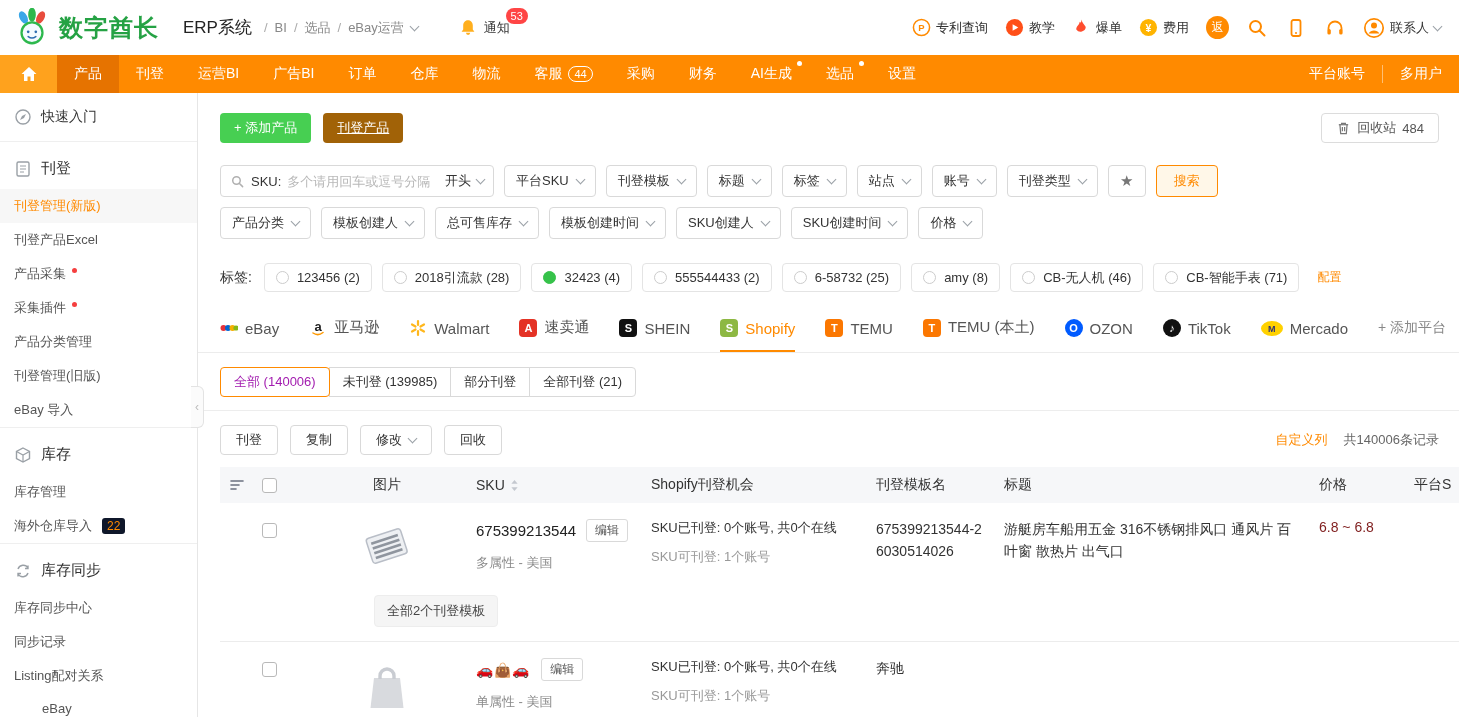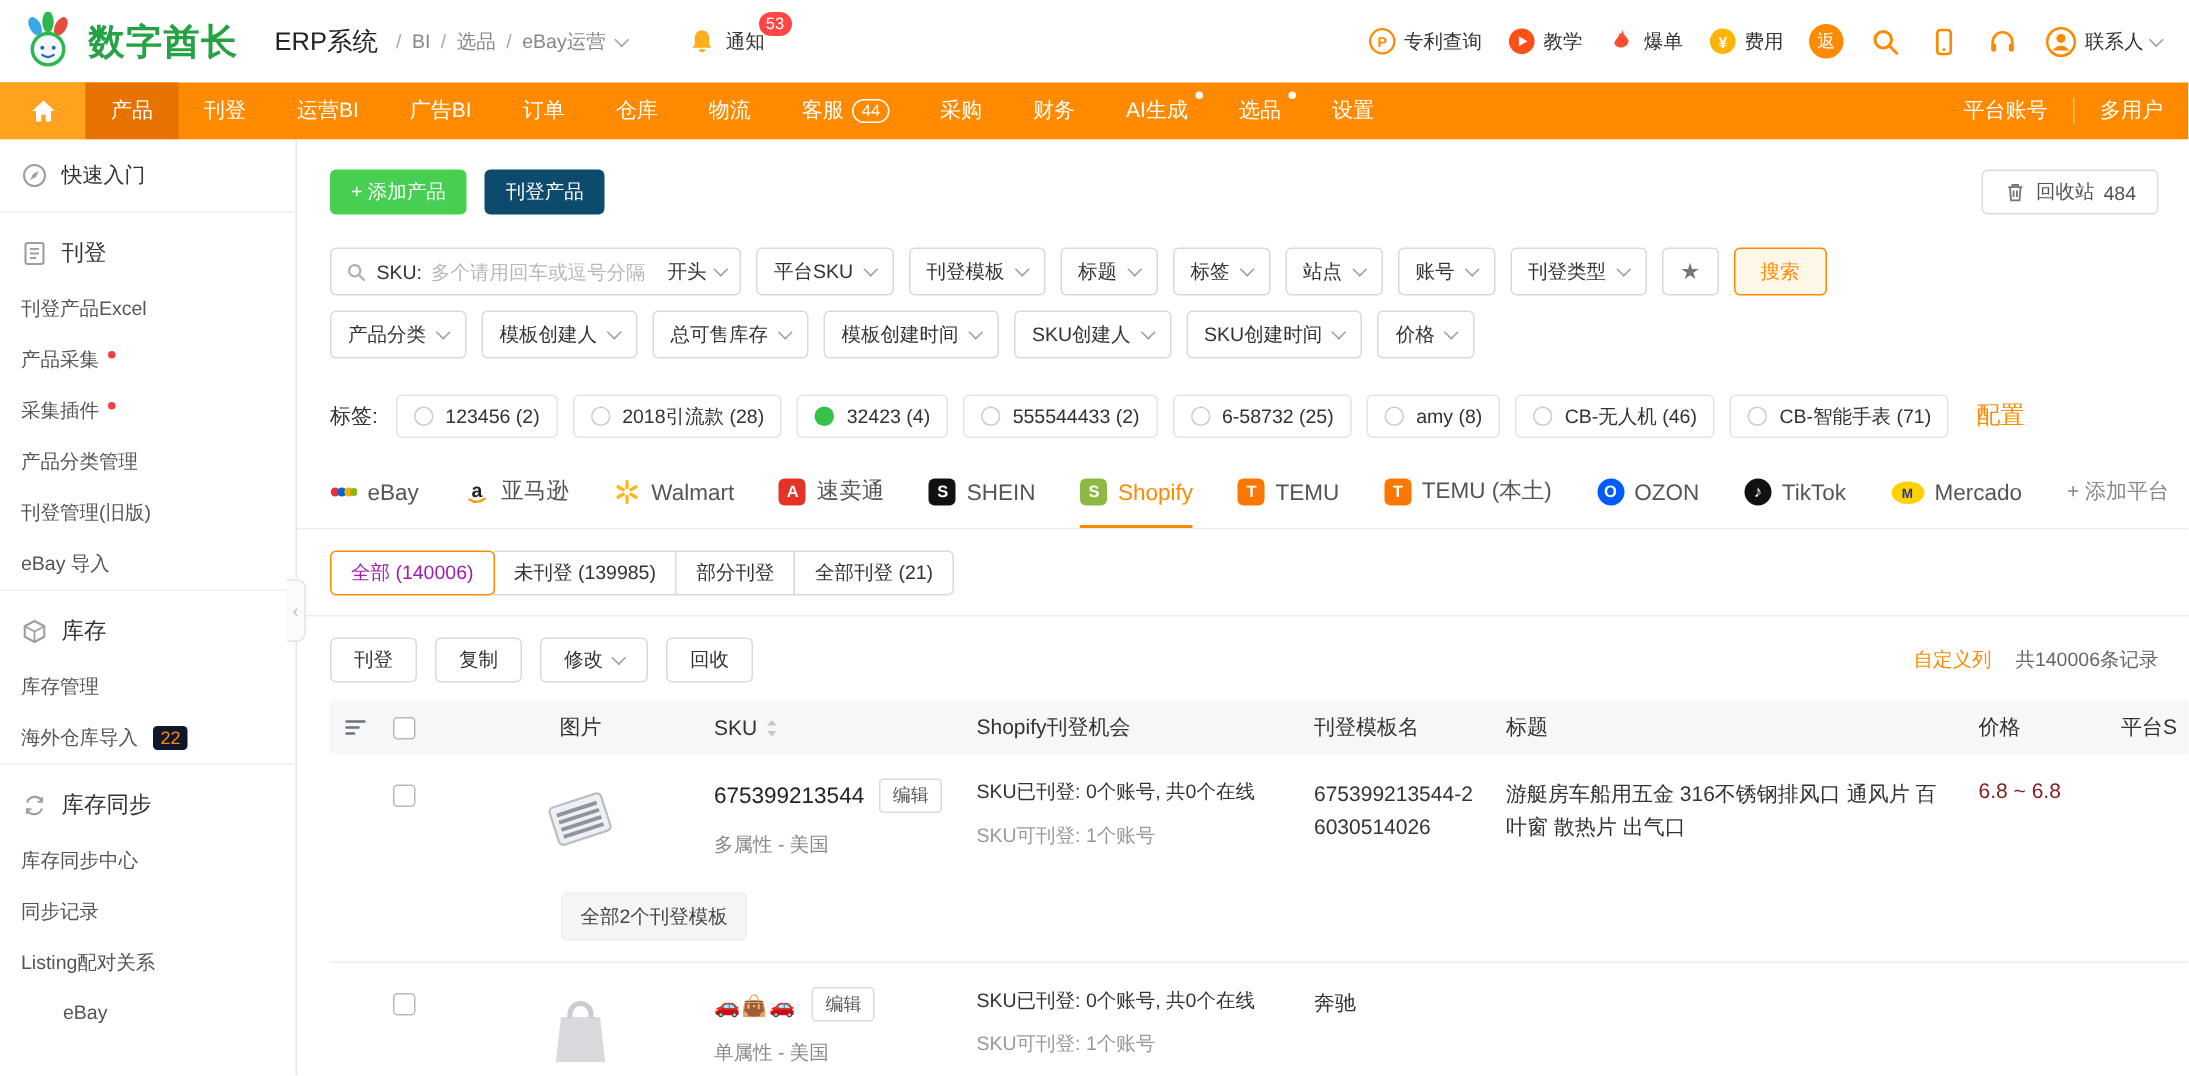--- a/index.html
+++ b/index.html
@@ -43,39 +43,39 @@
   .sb-badge{color:#ff8a00;font-size:12px;background:#0f172a;padding:1px 5px;border-radius:3px;margin-left:4px;}
   .sb-sub{padding-left:42px;}
   .collapse-handle{position:absolute;left:191px;top:293px;width:13px;height:42px;background:#fbfbfb;border:1px solid #e3e3e3;border-left:none;border-radius:0 6px 6px 0;display:flex;align-items:center;justify-content:center;color:#bbb;font-size:12px;cursor:pointer;z-index:5;}
 
   
   .main{flex:1;min-width:0;position:relative;background:#fff;}
   .m-pad{padding-left:22px;}
   .toolbar{display:flex;align-items:center;margin-top:20px;padding-right:20px;}
   .btn{height:30px;border-radius:4px;font-size:13px;display:inline-flex;align-items:center;justify-content:center;padding:0 14px;cursor:pointer;border:none;gap:6px;}
   .btn-green{background:#47cf52;color:#fff;}
-  .btn-blue{background:#0c4a6e;color:#fff;margin-left:12px;}
+  .btn-blue{background:#a16207;color:#fff;margin-left:12px;text-decoration:underline;}
   .btn-recycle{margin-left:auto;border:1px solid #dcdcdc;background:#fff;color:#555;}
   .filters-row{display:flex;align-items:center;gap:10px;margin-top:22px;}
   .filters-row.row2{margin-top:10px;}
   .sku-box{display:flex;align-items:center;height:32px;border:1px solid #d9d9d9;border-radius:4px;padding:0 9px;width:274px;gap:6px;background:#fff;}
   .sku-label{font-size:13px;color:#333;}
   .sku-box input{border:none;outline:none;flex:1;font-size:13px;min-width:0;color:#333;background:transparent;}
   .sku-box input::placeholder{color:#b8b8b8;}
   .match-mode{display:flex;align-items:center;gap:6px;color:#333;font-size:13px;cursor:pointer;white-space:nowrap;}
   .dd{display:inline-flex;align-items:center;gap:8px;height:32px;border:1px solid #d9d9d9;border-radius:4px;background:#fff;padding:0 11px;font-size:13px;color:#333;cursor:pointer;white-space:nowrap;}
   .star-btn{width:38px;height:32px;border:1px solid #d9d9d9;border-radius:4px;background:#fff;color:#777;font-size:15px;cursor:pointer;}
   .search-btn{height:32px;padding:0 17px;border:1px solid #ff8a00;border-radius:4px;background:#fff7e8;color:#ff8a00;font-size:13px;cursor:pointer;}
 
   .tags-row{display:flex;align-items:center;margin-top:24px;gap:10px;}
   .tags-label{font-size:14px;color:#333;margin-right:2px;}
   .tag-pill{display:inline-flex;align-items:center;gap:8px;height:29px;border:1px solid #e4e4e4;border-radius:4px;padding:0 11px;font-size:13px;color:#333;cursor:pointer;background:#fff;white-space:nowrap;}
   .radio{width:13px;height:13px;border:1px solid #ccc;border-radius:50%;background:#fff;flex:none;}
   .radio.sel{background:#36c24a;border-color:#36c24a;}
-  .tags-config{color:#ff8a00;font-size:16px;margin-left:8px;cursor:pointer;}
+  .tags-config{color:#ff8a00;font-size:12px;margin-left:8px;cursor:pointer;}
 
   .platforms{display:flex;align-items:flex-end;gap:30px;margin-top:26px;border-bottom:1px solid #ececec;padding-left:22px;}
   .ptab{display:flex;align-items:center;gap:7px;padding-bottom:13px;cursor:pointer;font-size:15px;color:#555;border-bottom:2px solid transparent;white-space:nowrap;}
   .ptab.active{color:#ff8a00;border-bottom-color:#ff8a00;}
   .ptab.addp{color:#888;font-size:14px;}
   .picon-sq{width:18px;height:18px;border-radius:4px;display:flex;align-items:center;justify-content:center;color:#fff;font-size:11px;font-weight:bold;flex:none;}
   .pc-shein{background:#111;}
   .pc-shopify{background:#8db843;}
   .pc-temu{background:#fb7701;}
   .pc-tiktok{background:#111;border-radius:50%;}
@@ -292,20 +292,23 @@
     </div>
     <div class="sb-divider"></div>
 
     <div class="sb-header">
       <svg width="18" height="18" viewBox="0 0 18 18">
         <rect x="3" y="2" width="12" height="14" rx="1.5" fill="none" stroke="#9aa0a6" stroke-width="1.4"></rect>
         <path d="M6 6 h6 M6 9 h6 M6 12 h4" stroke="#9aa0a6" stroke-width="1.2"></path>
       </svg>
       <span>刊登</span>
     </div>
+    <div class="sb-item active">
+        <span>刊登管理(新版)</span>
+      </div>
     <div class="sb-item">
         <span>刊登产品Excel</span>
       </div>
     <div class="sb-item">
         <span>产品采集</span>
         <span class="dot"></span>
       </div>
     <div class="sb-item">
         <span>采集插件</span>
         <span class="dot"></span>

